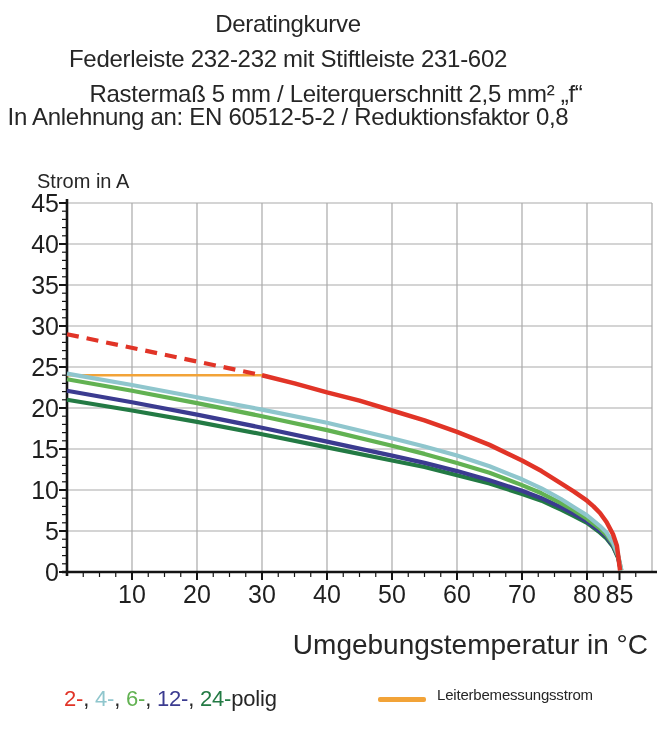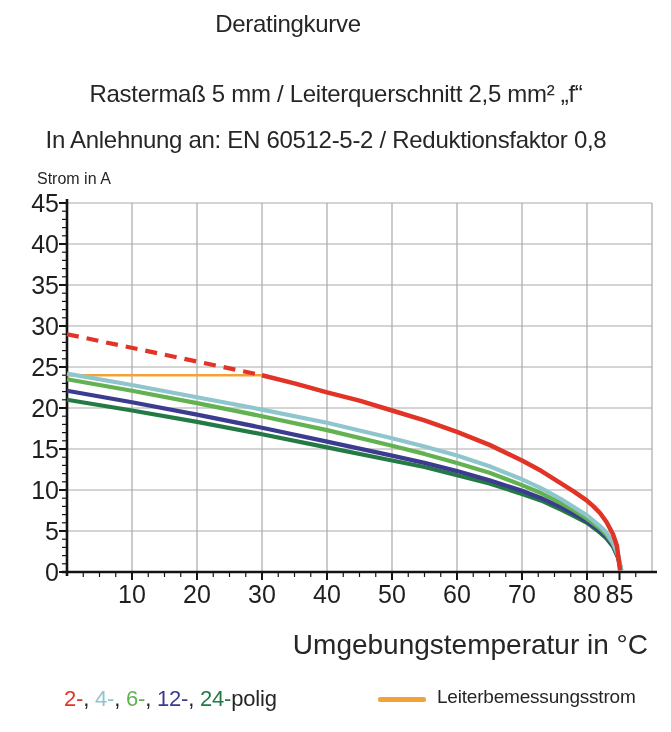--- a/index.html
+++ b/index.html
@@ -3,37 +3,38 @@
 <meta charset="utf-8">
 <style>
   html,body{margin:0;padding:0;background:#fff;}
   #page{position:relative;width:671px;height:732px;background:#ffffff;overflow:hidden;
         font-family:"Liberation Sans", sans-serif;color:#262626;}
   .title-line{position:absolute;left:0;width:576px;text-align:center;
               font-size:24px;letter-spacing:-0.3px;font-weight:400;color:#262626;white-space:nowrap;}
   #title1{top:10px;}
   #title2{top:45px;}
   #title3{top:80px;padding-left:48px;}
-  #title4{top:126px;padding-left:38px;}
-  #ylabel{position:absolute;left:37px;top:170px;font-size:16px;color:#262626;}
+  #title4{top:103px;}
+  #ylabel{position:absolute;left:37px;top:170px;font-size:20px;color:#262626;}
   #xlabel{position:absolute;right:23px;top:629px;font-size:28px;color:#262626;text-align:right;}
   #chart-svg{position:absolute;left:0;top:0;}
   #chart-svg text{font-family:"Liberation Sans", sans-serif;font-size:25px;fill:#1f1f1f;}
   #legend-row{position:absolute;left:0;top:686px;width:671px;height:30px;}
   #legend-poles{position:absolute;left:64px;top:0;font-size:22px;letter-spacing:-0.2px;white-space:nowrap;text-align:center;}
   #legend-line{position:absolute;left:378px;top:0;height:30px;}
   #legend-line-swatch{position:absolute;left:0;top:11px;width:48px;height:5px;border-radius:2px;}
-  #legend-line-label{position:absolute;left:59px;top:0;font-size:19px;letter-spacing:-0.2px;white-space:nowrap;color:#262626;}
+  #legend-line-label{position:absolute;left:59px;top:0;font-size:15px;letter-spacing:-0.2px;white-space:nowrap;color:#262626;}
 </style>
 </head>
 <body>
 
 <div id="page">
 
   <div class="title-line" id="title1">Deratingkurve</div>
+  <div class="title-line" id="title2">Federleiste 232-232 mit Stiftleiste 231-602</div>
   <div class="title-line" id="title3">Rastermaß 5 mm / Leiterquerschnitt 2,5 mm² „f“</div>
   <div class="title-line" id="title4">In Anlehnung an: EN 60512-5-2 / Reduktionsfaktor 0,8</div>
 
   <div id="ylabel">Strom in A</div>
 
   <svg id="chart-svg" width="671" height="732" viewBox="0 0 671 732">
       <line x1="132" y1="572" x2="132" y2="203.00000000000006" stroke="#a9a9a9" stroke-width="1.2"></line>
       <line x1="197" y1="572" x2="197" y2="203.00000000000006" stroke="#a9a9a9" stroke-width="1.2"></line>
       <line x1="262" y1="572" x2="262" y2="203.00000000000006" stroke="#a9a9a9" stroke-width="1.2"></line>
       <line x1="327" y1="572" x2="327" y2="203.00000000000006" stroke="#a9a9a9" stroke-width="1.2"></line>

